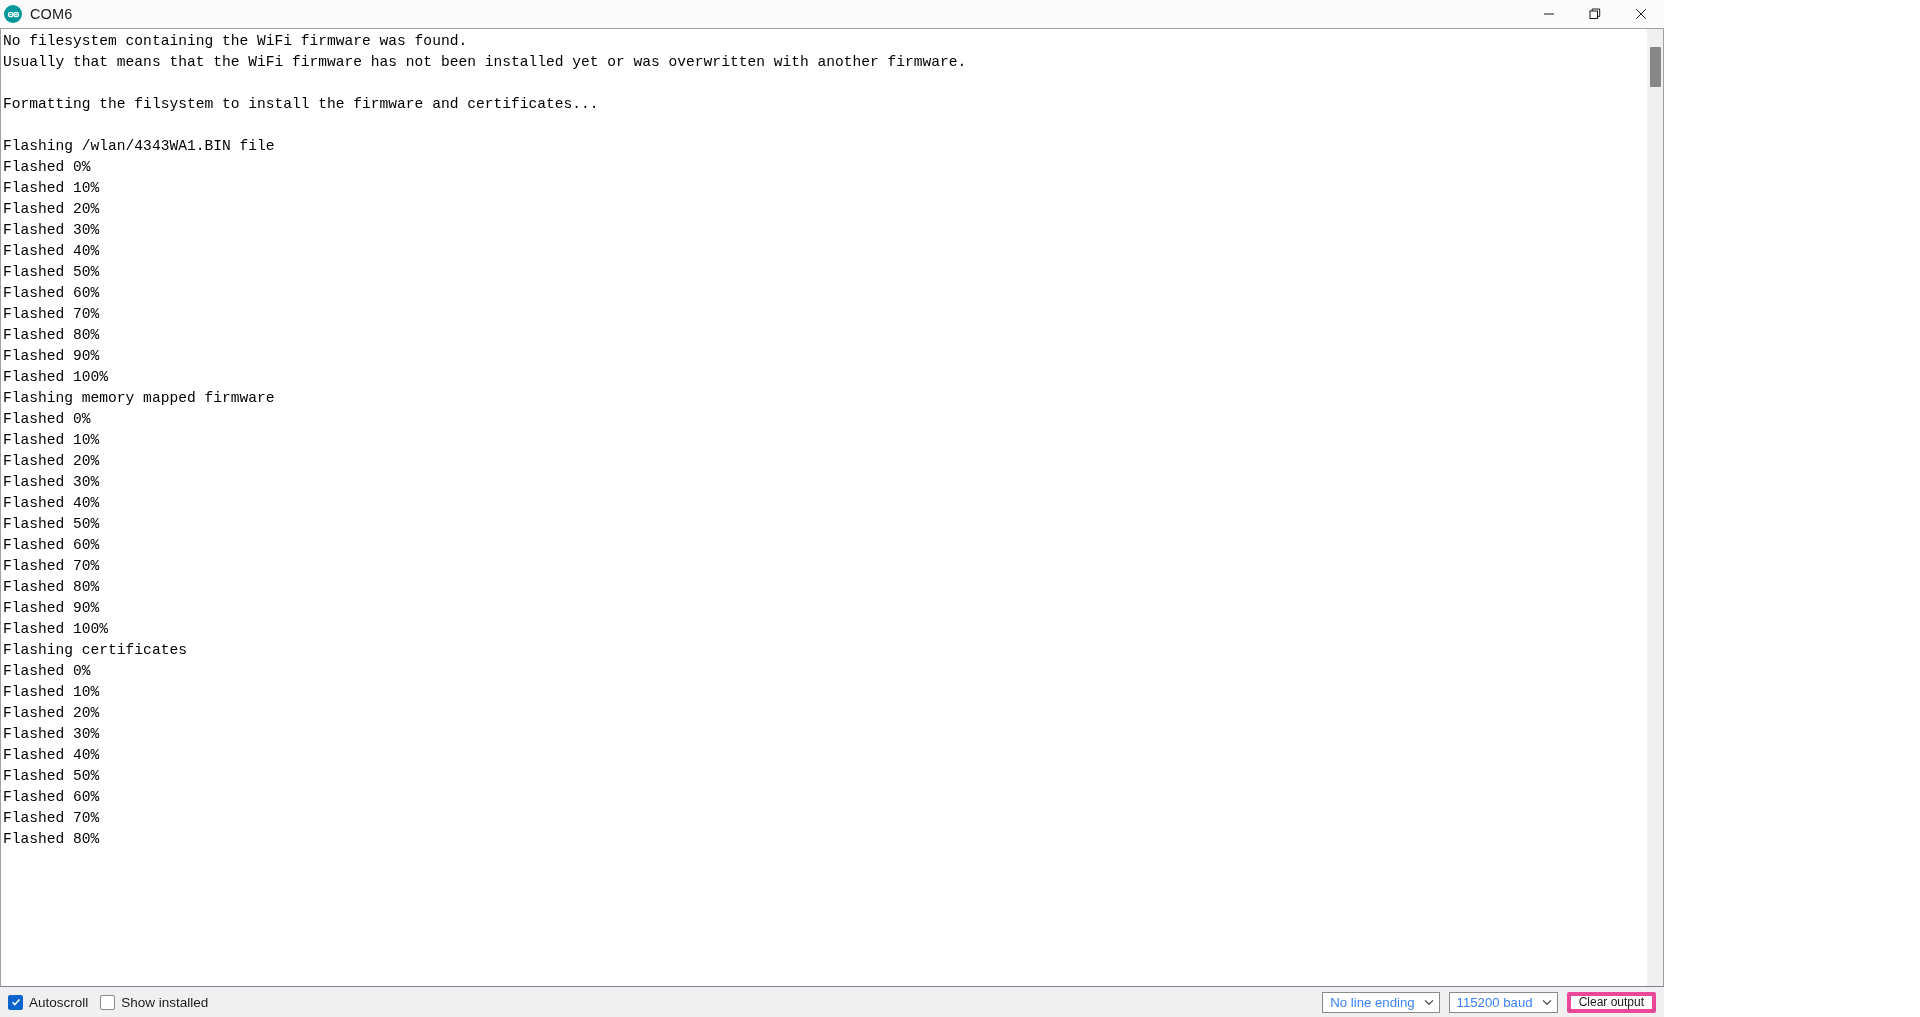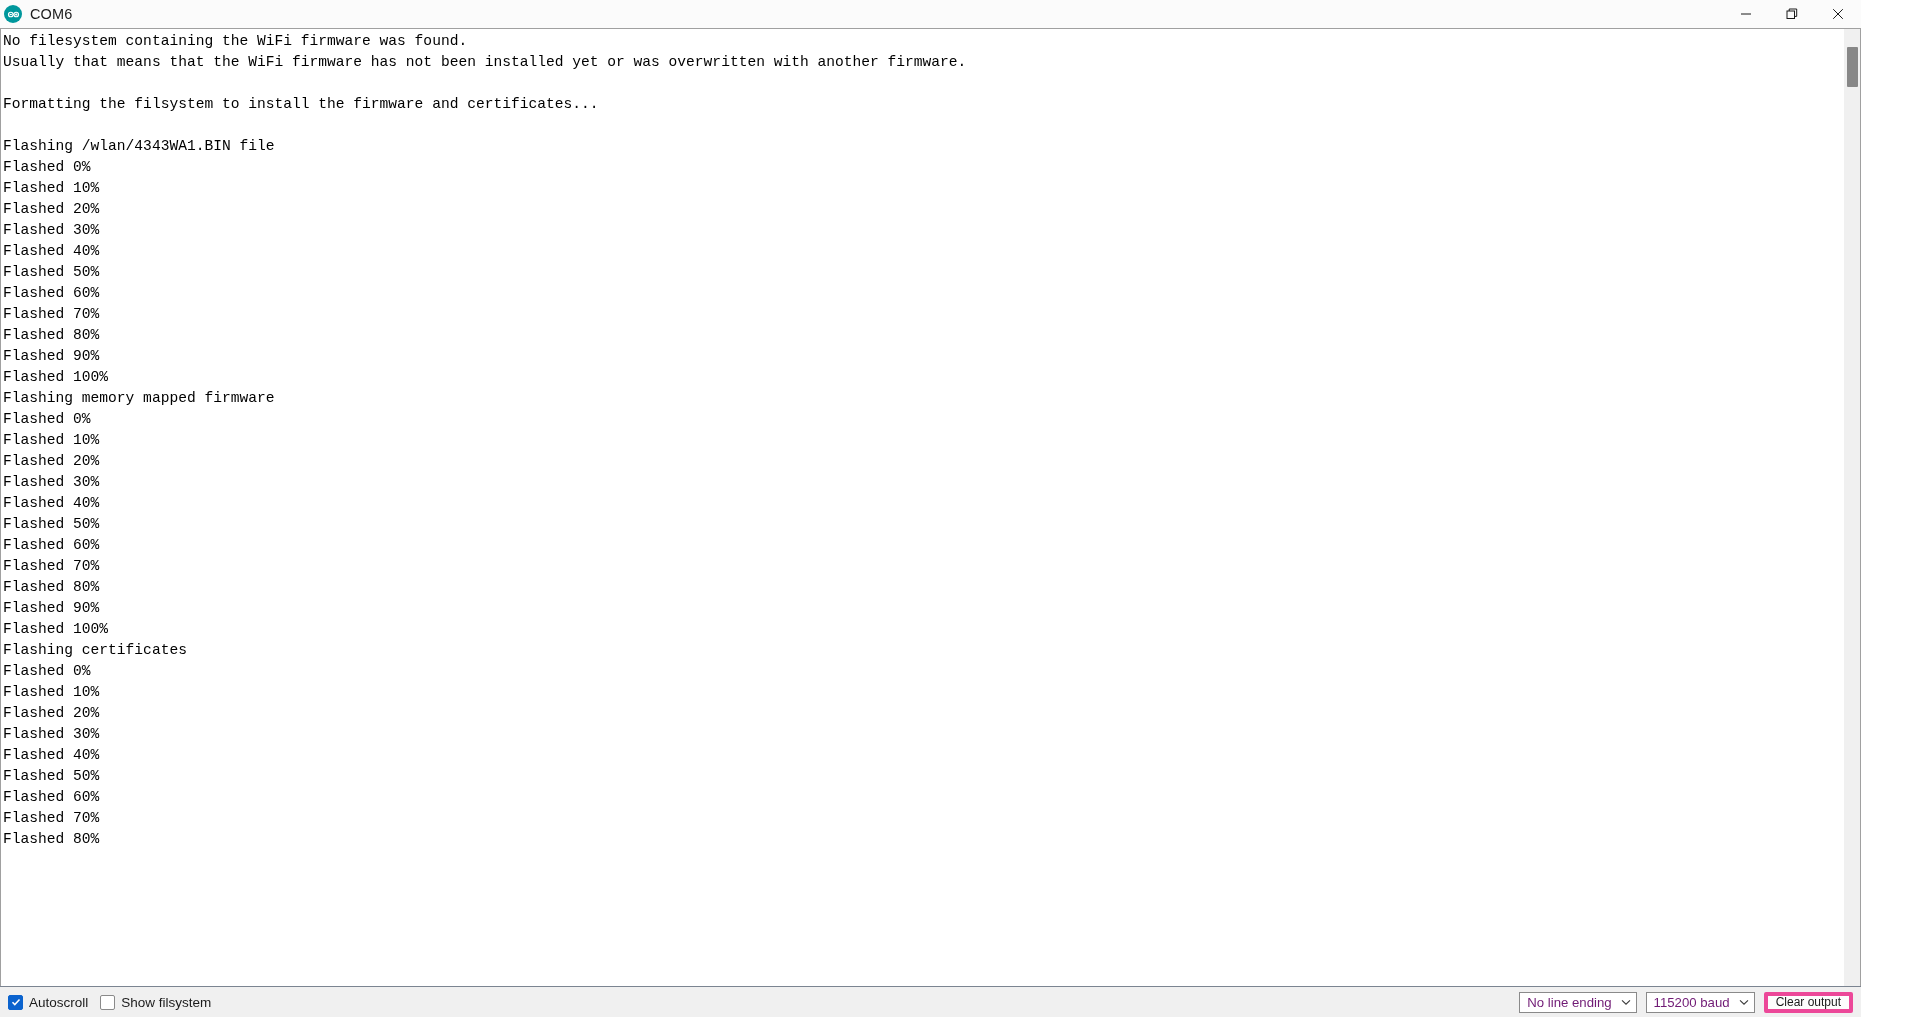--- a/index.html
+++ b/index.html
@@ -6,21 +6,21 @@
     margin: 0;
     padding: 0;
     width: 1920px;
     height: 1017px;
     overflow: hidden;
     background: #ffffff;
     font-family: "Liberation Sans", sans-serif;
   }
 
   #app {
-    width: 1861px;
+    width: 1664px;
     height: 1017px;
     display: flex;
     flex-direction: column;
     background: #ffffff;
   }
 
   
   .titlebar {
     height: 28px;
     min-height: 28px;
@@ -209,21 +209,21 @@
   .dropdown {
     height: 21px;
     border: 1px solid #8a8a8a;
     background: #ffffff;
     display: flex;
     align-items: center;
     padding: 0 5px 0 7px;
     gap: 9px;
     box-sizing: border-box;
     font-size: 13.2px;
-    color: #701a75;
+    color: #3b82f6;
     cursor: default;
   }
   .dd-caret { display: block; }
   .clear-btn {
     height: 21px;
     border: 4px solid #ec4899;
     background: #fdfdfd;
     border-radius: 2px;
     display: flex;
     align-items: center;
@@ -328,21 +328,21 @@
       <div class="checkitem">
         <span class="checkbox checked">
           <svg width="10" height="10" viewBox="0 0 10 10">
             <polyline points="1.5,5.2 3.8,7.6 8.5,2.4" fill="none" stroke="#ffffff" stroke-width="1.5"></polyline>
           </svg>
         </span>
         <span class="check-label">Autoscroll</span>
       </div>
       <div class="checkitem">
         <span class="checkbox"></span>
-        <span class="check-label">Show filsystem</span>
+        <span class="check-label">Show installed</span>
       </div>
     </div>
     <div class="status-right">
       <div class="dropdown">
         <span>No line ending</span>
         <svg class="dd-caret" width="10" height="7" viewBox="0 0 10 7">
           <polyline points="1,1.4 5,5.2 9,1.4" fill="none" stroke="#3a3a3a" stroke-width="1.1"></polyline>
         </svg>
       </div>
       <div class="dropdown">

